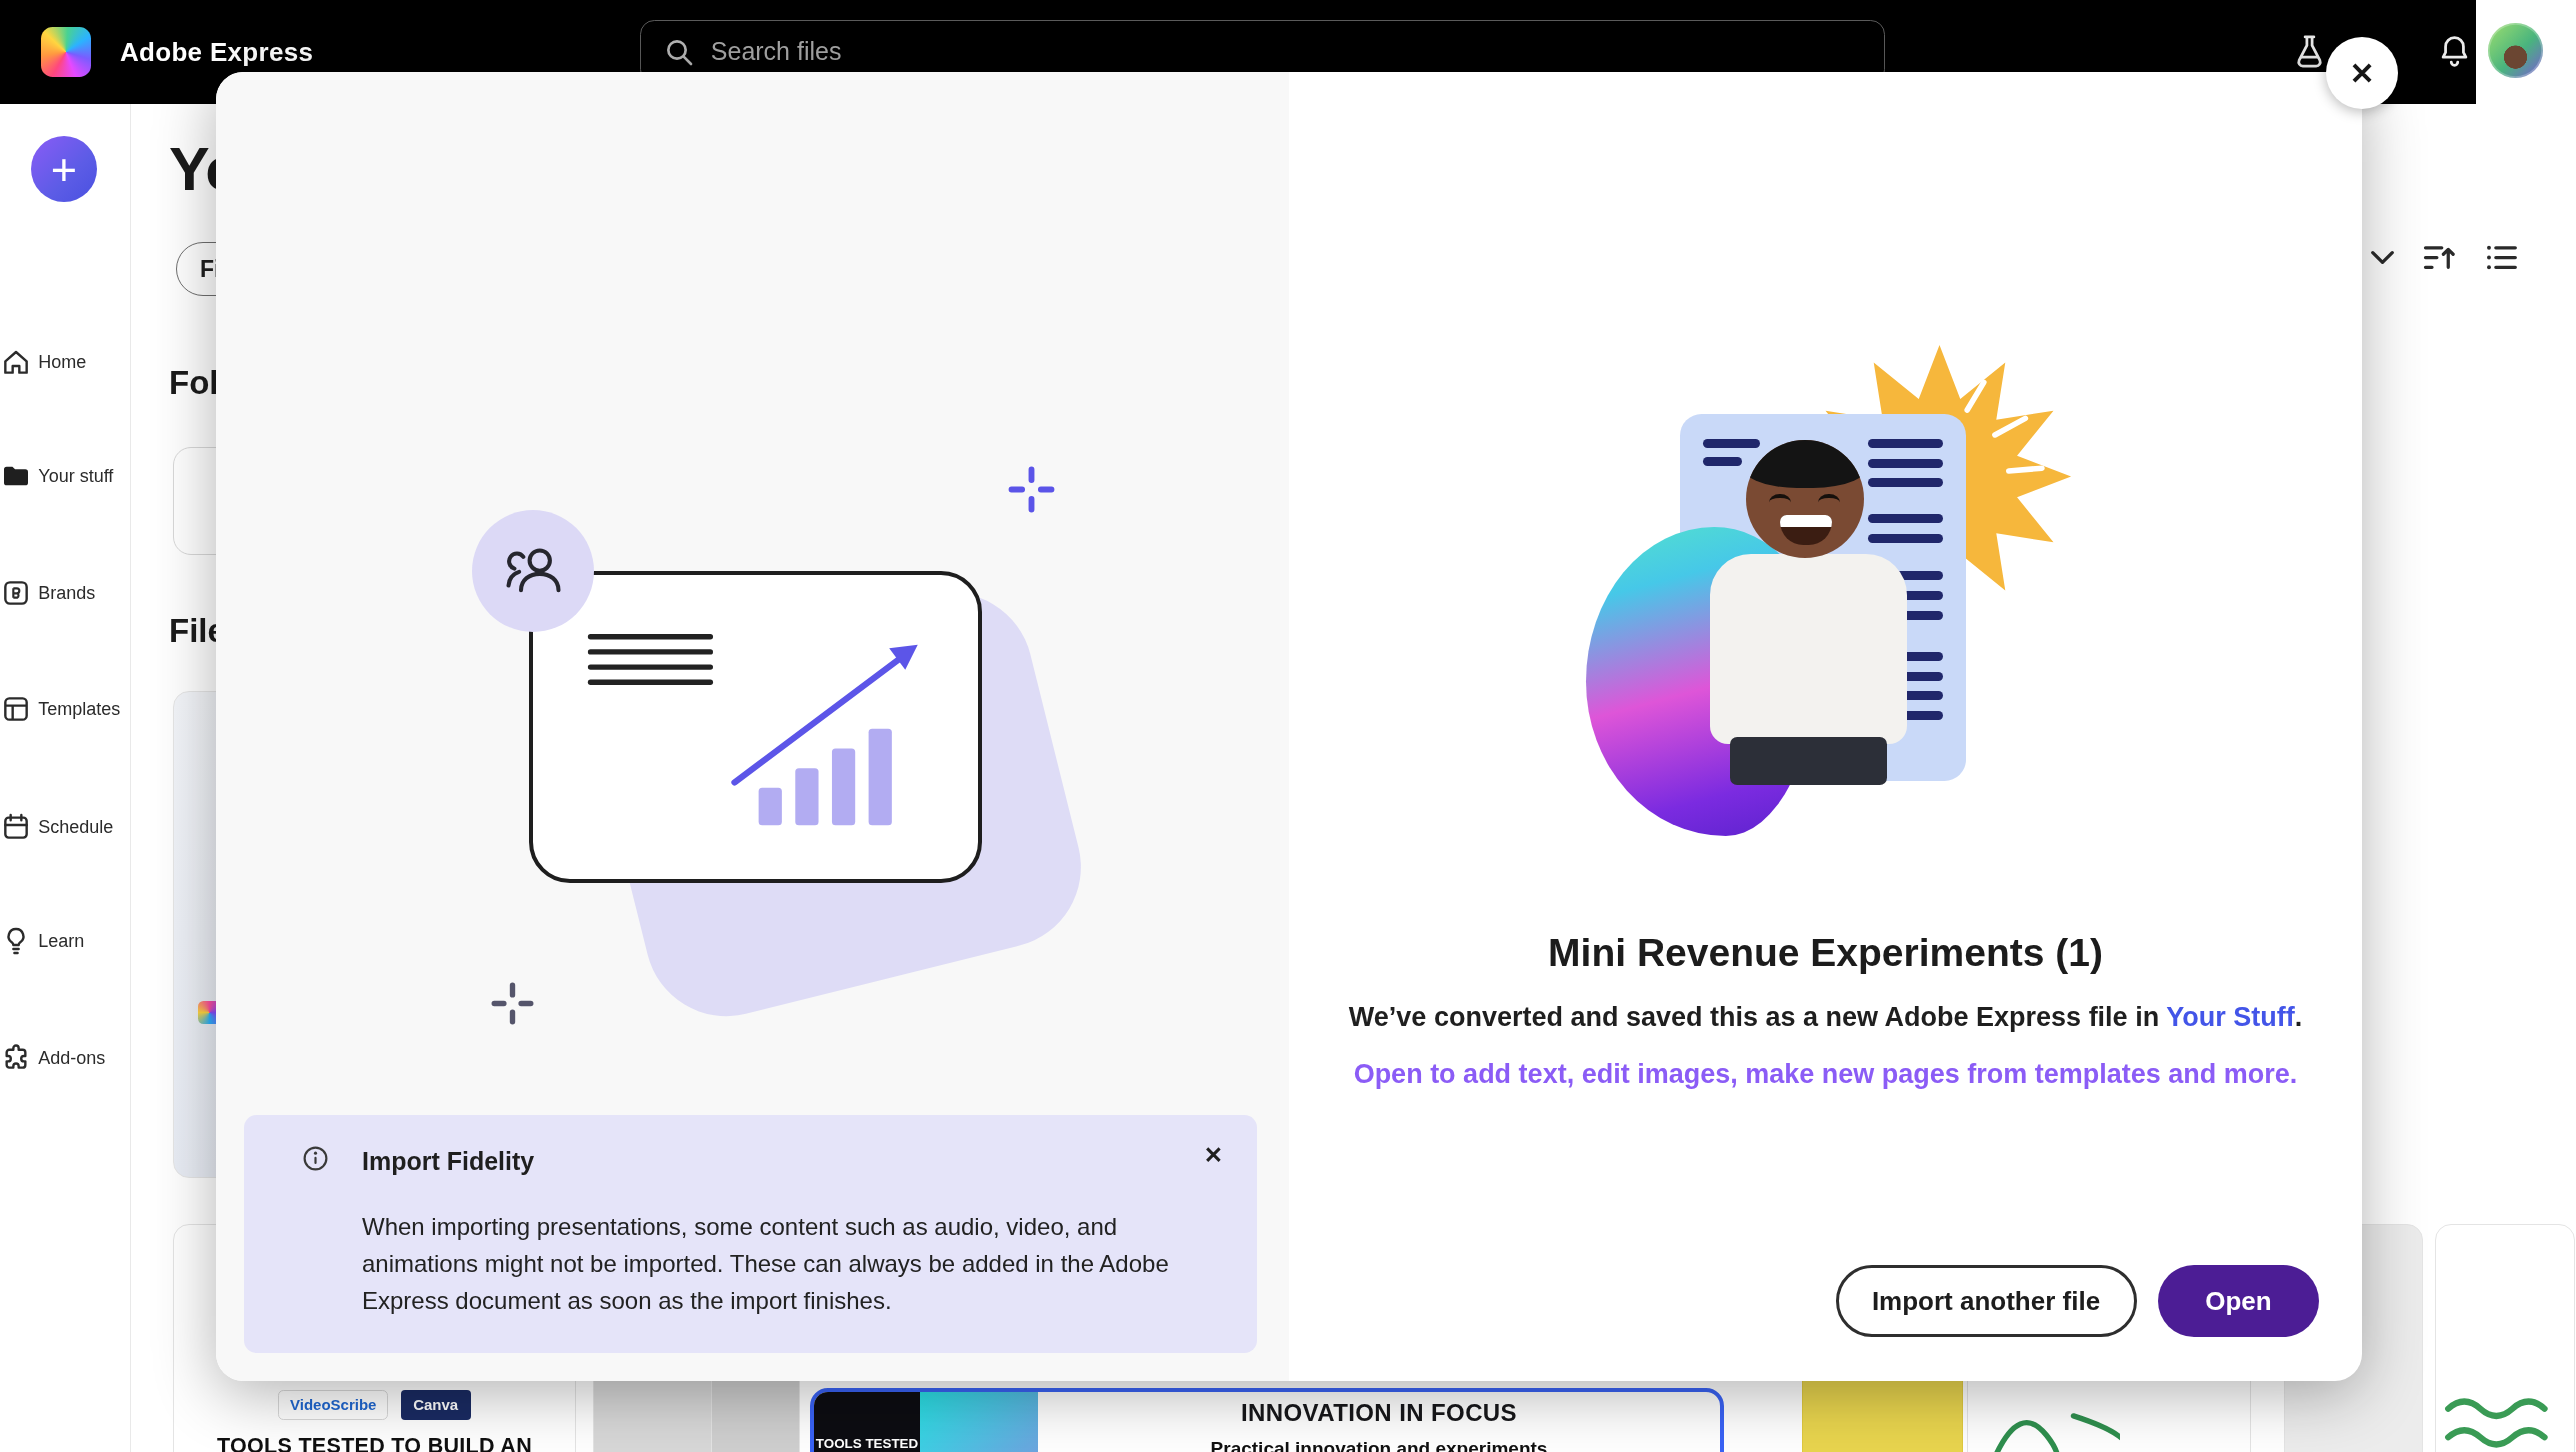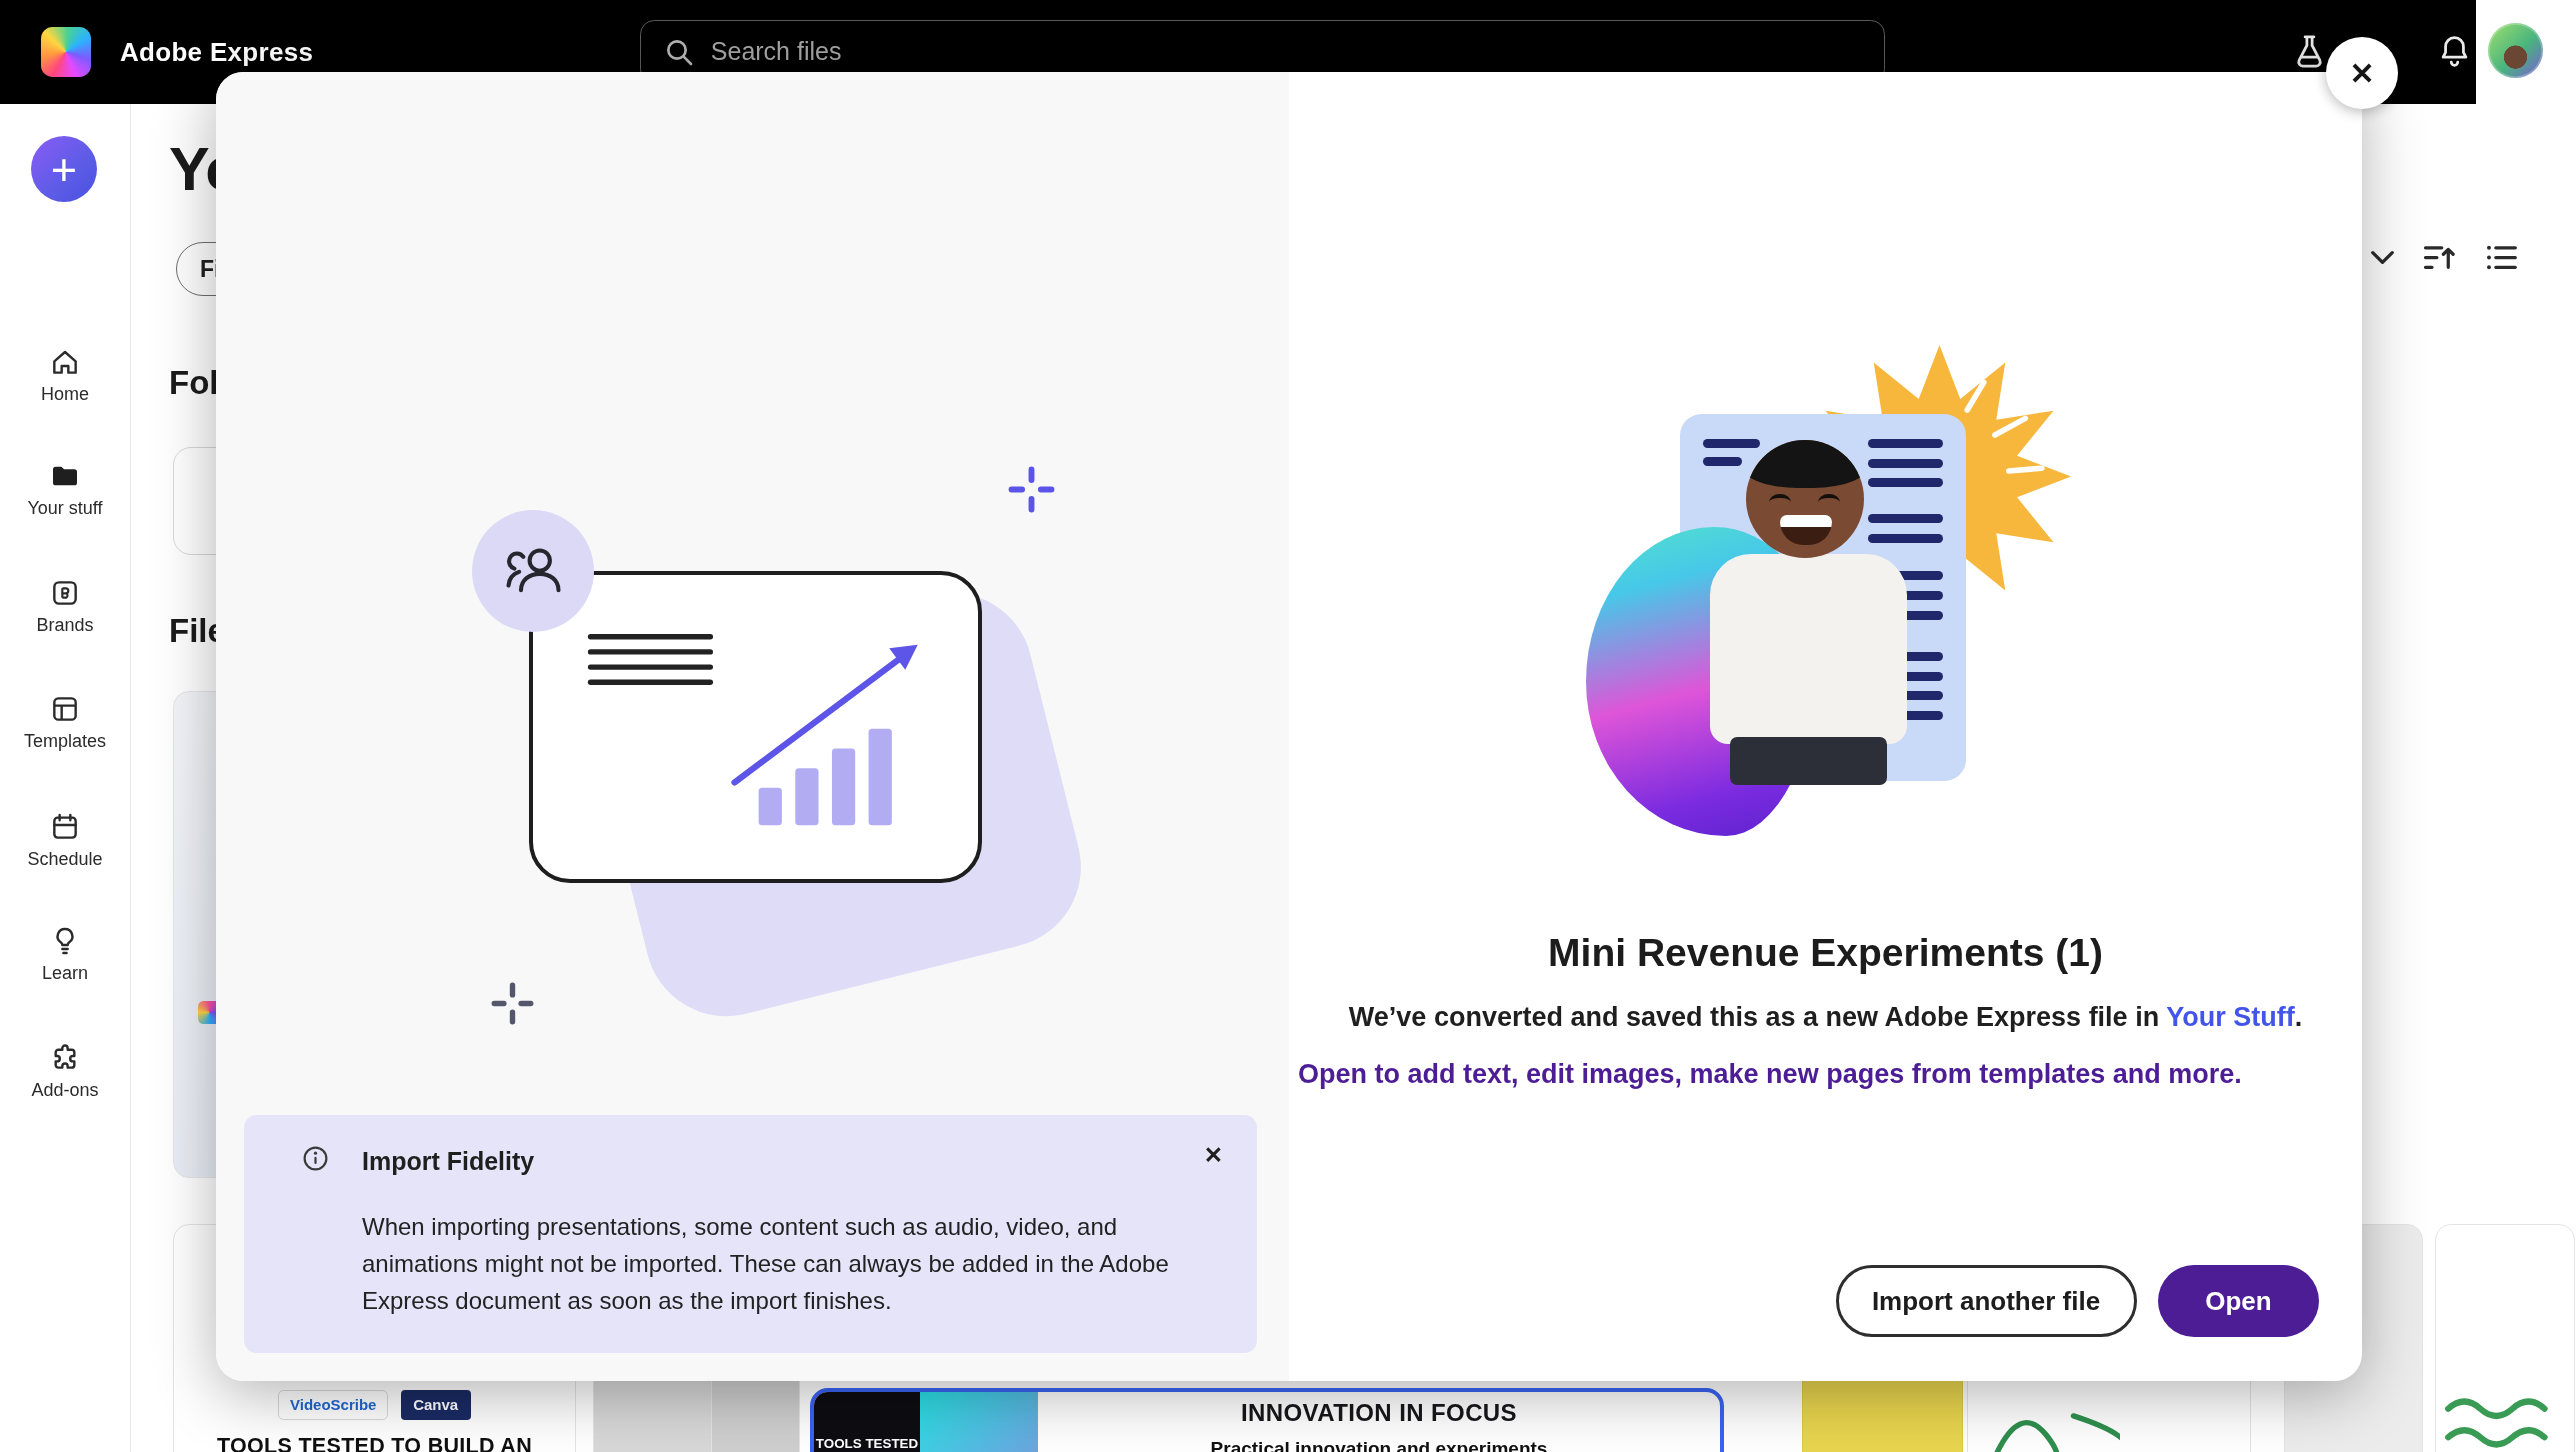--- a/index.html
+++ b/index.html
@@ -25,21 +25,21 @@
           background:
             radial-gradient(circle at 50% 62%, #6b4632 0 26%, rgba(0,0,0,0) 27%),
             linear-gradient(135deg,#9fdf6e 0%,#49b47e 55%,#7a5bd6 100%);
           box-shadow:inset 0 0 0 1.8px rgba(255,255,255,.25);}
 
   
   .sidebar{position:absolute;left:0;top:104px;width:130px;height:1349px;background:#fff;border-right:0.9px solid #e9e9e9;}
   .plus-btn{position:absolute;left:31px;top:32px;width:66px;height:66px;border-radius:50%;
             background:linear-gradient(135deg,#8a5cf6 0%,#5c5ce6 60%,#4950e0 100%);
             display:flex;align-items:center;justify-content:center;color:#fff;font-size:45px;font-weight:400;line-height:1;}
-  .side-item{position:absolute;left:0;width:130px;display:flex;flex-direction:column;align-items:center;gap:6.3px;}
+  .side-item{position:absolute;left:0;width:130px;display:flex;flex-direction:row;align-items:center;gap:6.3px;}
   .side-item svg{width:32px;height:32px;}
   .side-label{font-size:18px;color:#2b2b2b;}
 
   
   .page-title{position:absolute;left:169px;top:134px;font-size:61px;font-weight:800;color:#1b1b1b;white-space:nowrap;}
   .chip{position:absolute;left:176px;top:242px;height:52px;padding:0 23px;border:1.8px solid #6f6f6f;border-radius:27px;
         display:flex;align-items:center;font-size:23px;font-weight:700;color:#1f1f1f;background:#fff;}
   .sec-head{position:absolute;font-size:33px;font-weight:700;color:#1b1b1b;}
   .folder-card{position:absolute;left:173px;top:447px;width:501px;height:106px;border:1.8px solid #d9d9d9;border-radius:18px;background:#fff;}
   .row1-card{position:absolute;left:173px;top:691px;width:403px;height:487px;border-radius:16px;
@@ -92,21 +92,21 @@
   .hair{position:absolute;left:-7.2px;top:-9px;width:132px;height:57px;background:#141414;border-radius:50% 50% 44% 44%;}
   .eye{position:absolute;width:21.5px;height:12.5px;border-top:4.5px solid #16100c;border-radius:50% 50% 0 0;}
   .mouth{position:absolute;left:34px;top:75px;width:52px;height:30px;background:#3b1d12;border-radius:7.2px 7.2px 25px 25px;overflow:hidden;}
   .teeth{position:absolute;left:0;top:0;width:100%;height:11.6px;background:#fff;}
   .shirt{position:absolute;left:0;top:114px;width:197px;height:190px;background:#f3f2ef;border-radius:41px 41px 18px 18px;}
   .pants{position:absolute;left:19.7px;top:297px;width:157px;height:48px;background:#2c2f38;border-radius:7.2px;}
 
   .modal-title{position:absolute;left:1082px;top:859px;width:1055px;text-align:center;font-size:39px;font-weight:700;color:#1c1c1c;}
   .modal-line1{position:absolute;left:1082px;top:930px;width:1055px;text-align:center;font-size:27px;font-weight:700;color:#1f1f1f;}
   .modal-line1 .lnk{color:#4355e8;}
-  .modal-line2{position:absolute;left:1082px;top:987px;width:1055px;text-align:left;font-size:27px;font-weight:700;color:#4c1d95;}
+  .modal-line2{position:absolute;left:1082px;top:987px;width:1055px;text-align:center;font-size:27px;font-weight:700;color:#8b5cf6;}
   .modal-actions{position:absolute;right:43px;top:1193px;display:flex;gap:21.5px;}
   .btn{height:72px;border-radius:36px;display:flex;align-items:center;justify-content:center;
        font-size:26px;font-weight:700;box-sizing:border-box;font-family:"Liberation Sans",sans-serif;}
   .btn-outline{width:301px;background:#fff;border:3.6px solid #2e2e2e;color:#1d1d1d;}
   .btn-primary{width:161px;background:#4c1d95;border:none;color:#fff;}
 
   .modal-close{position:absolute;left:2326px;top:37px;width:72px;height:72px;border-radius:50%;background:#fff;
                box-shadow:0 2.7px 12.5px rgba(0,0,0,.28);display:flex;align-items:center;justify-content:center;
                font-size:30px;font-weight:700;color:#161616;z-index:60;}
 </style>

